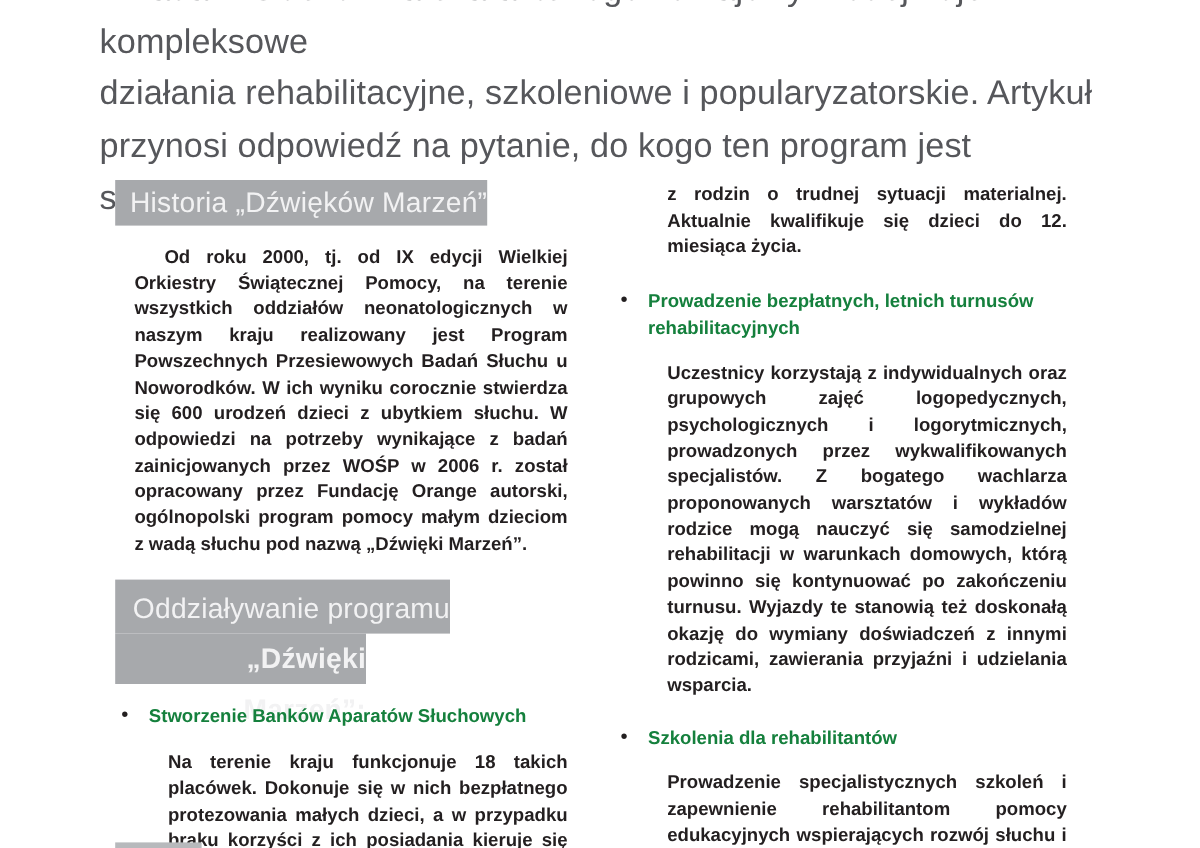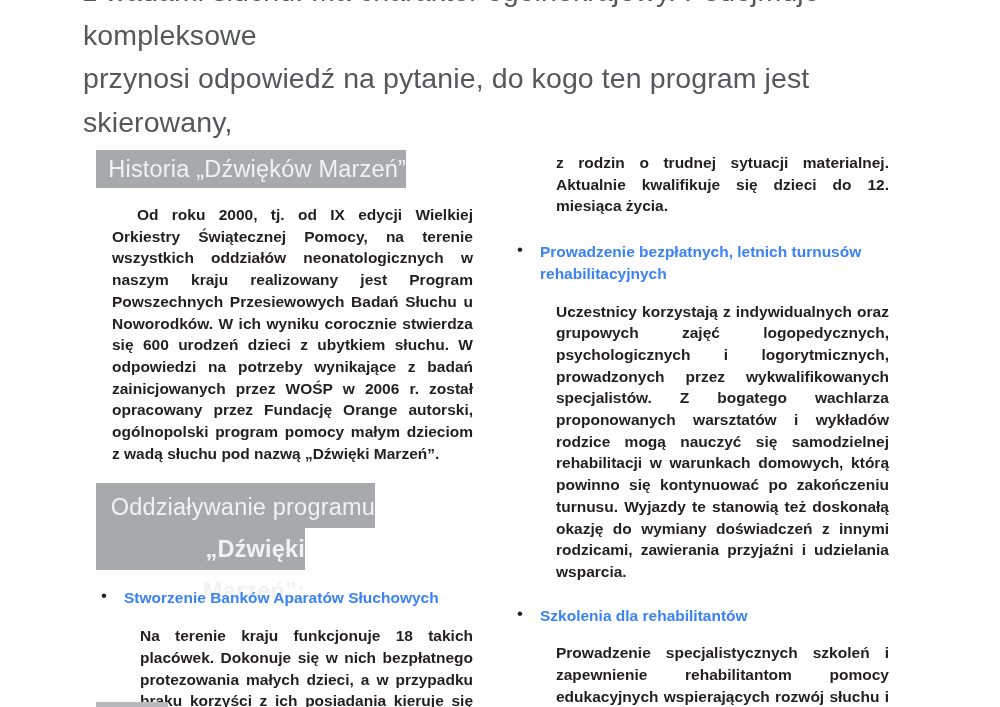--- a/index.html
+++ b/index.html
@@ -59,21 +59,21 @@
   .para1 { margin-top: 24px; }
 
   
   .bullet-item { position: relative; padding-left: 28px; margin-top: 17px; }
   .bullet-item .dot {
     position: absolute; left: 5px; top: -1px;
     font-size: 17px; color: #231f20;
   }
   .bullet-title {
     font-size: 15.5px; line-height: 21.7px;
-    font-weight: bold; color: #3b82f6;
+    font-weight: bold; color: #15803d;
     text-align: left;
   }
 
   .cont-para { padding-left: 28px; margin-top: 2px !important; }
   .rc-bullet1 { margin-top: 24px; }
   .rc-bullet2 { margin-top: 22px; }
 
   
   .bottom-sliver {
     position: absolute;
@@ -82,20 +82,21 @@
     background: #b7b9bc;
   }
 </style>
 </head>
 <body>
 
 <div class="page">
 
   <div class="intro">
     <div>z wadami słuchu. Ma charakter ogólnokrajowy. Podejmuje kompleksowe</div>
+    <div>działania rehabilitacyjne, szkoleniowe i popularyzatorskie. Artykuł</div>
     <div>przynosi odpowiedź na pytanie, do kogo ten program jest skierowany,</div>
   </div>
 
   <div class="col left">
     <div class="h-block h1-block">Historia „Dźwięków Marzeń”</div>
 
     <p class="body indent para1">Od roku 2000, tj. od IX edycji Wielkiej Orkiestry Świątecznej Pomocy, na terenie wszystkich oddziałów neonatologicznych w naszym kraju realizowany jest Program Powszechnych Przesiewowych Badań Słuchu u Noworodków. W ich wyniku corocznie stwierdza się 600 urodzeń dzieci z ubytkiem słuchu. W odpowiedzi na potrzeby wynikające z badań zainicjowanych przez WOŚP w 2006 r. został opracowany przez Fundację Orange autorski, ogólnopolski program pomocy małym dzieciom z wadą słuchu pod nazwą „Dźwięki Marzeń”.</p>
 
     <div class="h-block h2-line1">Oddziaływanie programu</div>
     <div class="h-block h2-line2">„Dźwięki Marzeń”:</div>

